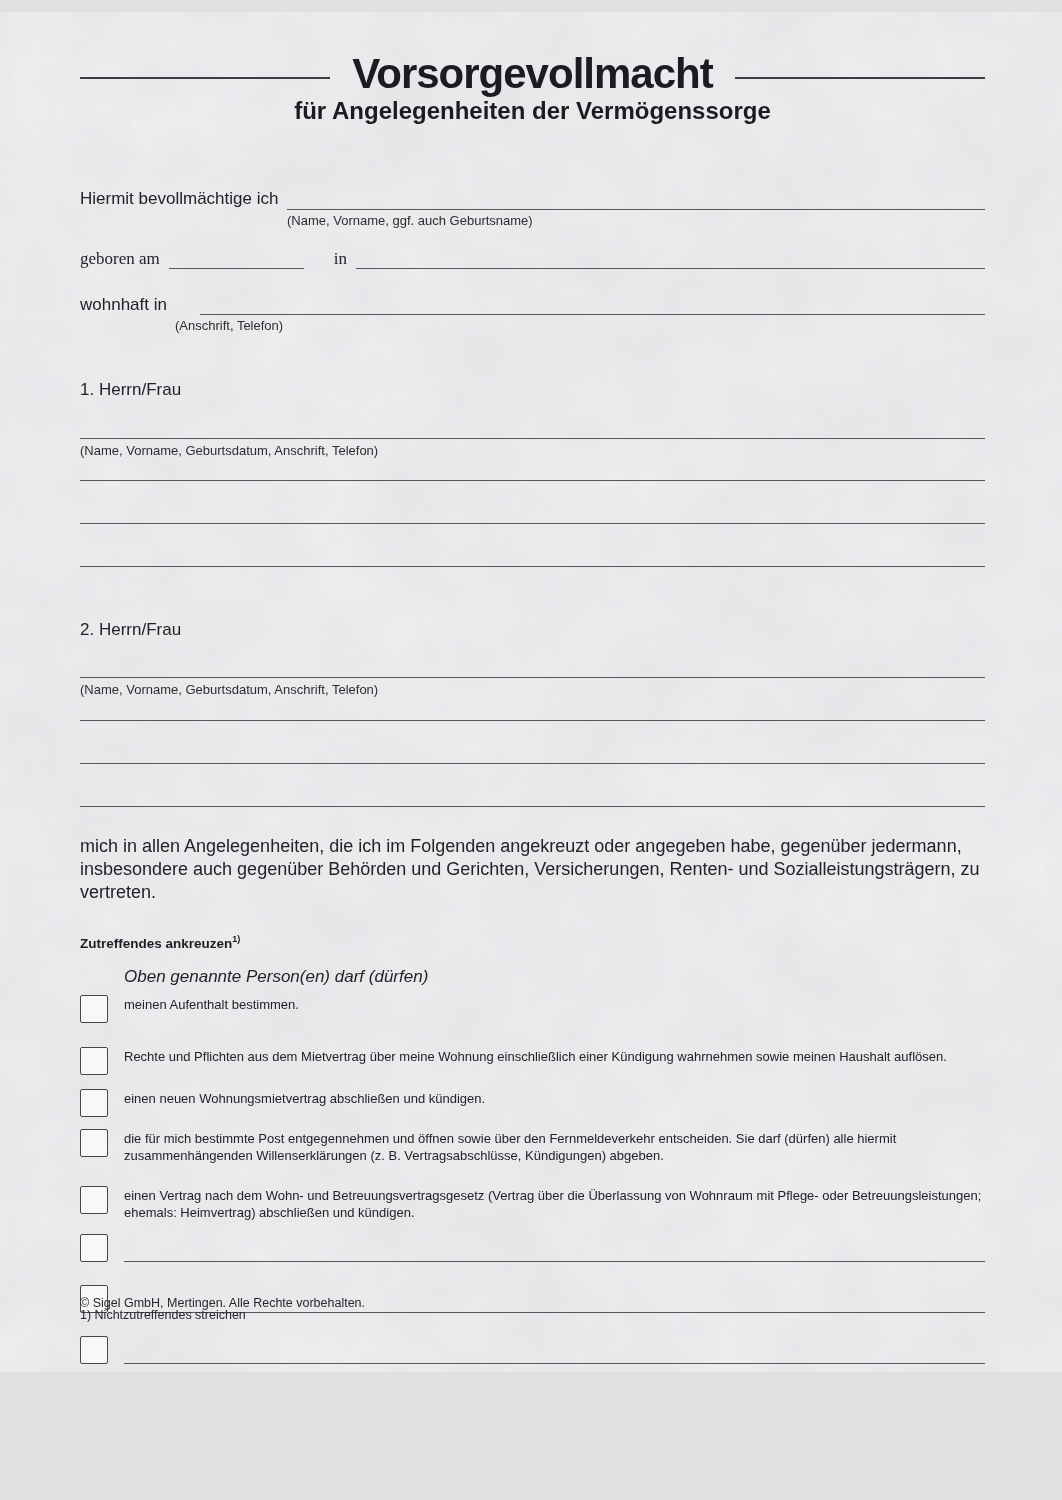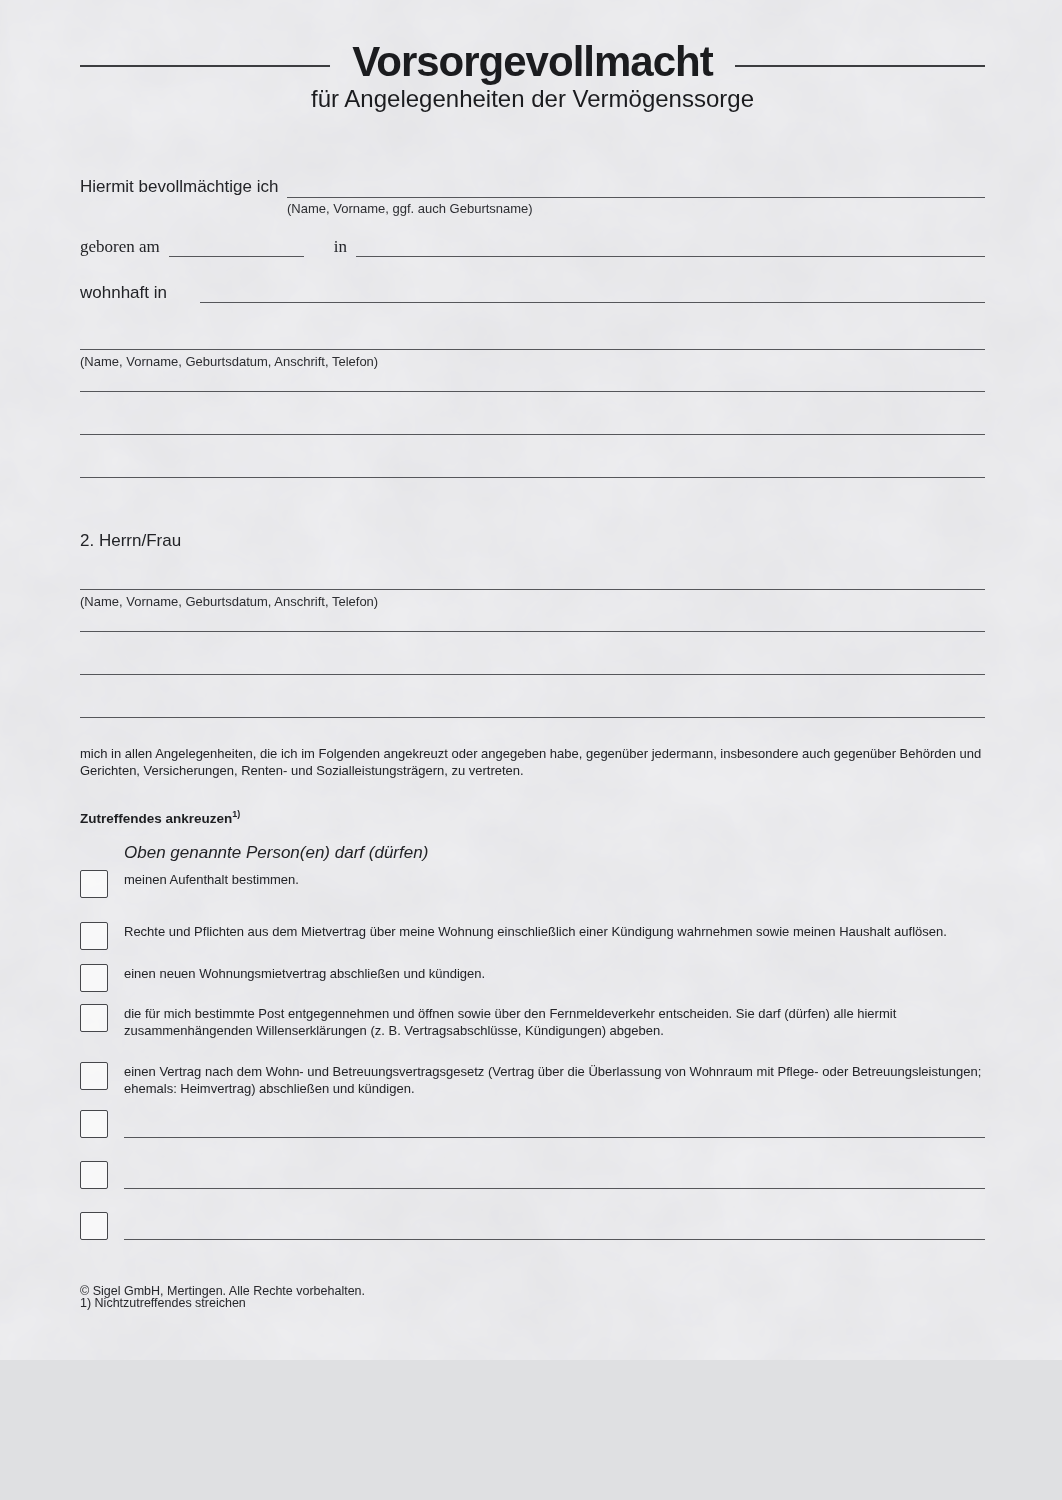--- a/index.html
+++ b/index.html
@@ -1,29 +1,29 @@
 <!DOCTYPE html>
 <html lang="de"><head>
 <meta charset="utf-8">
 <style>
   * { margin:0; padding:0; box-sizing:border-box; }
   html,body { background:#dfe0e2; }
   body { font-family:"Liberation Sans", sans-serif; color:#222327; }
   .page {
-    position:relative; width:1062px; height:1360px; margin:0 auto;
+    position:relative; width:1062px; height:1360px; margin:12px auto;
     background:#f9a8d4; overflow:hidden;
   }
   .texture { position:absolute; left:0; top:0; z-index:0; }
   .content { position:relative; z-index:1; padding:0 77px 0 80px; }
 
   
   .title-row { display:flex; align-items:center; gap:22px; margin-top:40px; }
   .flank { flex:1; border-top:2.2px solid #3c3d40; margin-top:8px; }
   h1 { font-size:42px; line-height:1.05; font-weight:bold; letter-spacing:-1px; color:#1b1c1f; white-space:nowrap; }
-  h2 { font-size:24px; line-height:1.1; font-weight:normal; text-align:center; color:#1b1c1f; margin-top:2px; }
+  h2 { font-size:24px; line-height:1.1; font-weight:bold; text-align:center; color:#1b1c1f; margin-top:2px; }
 
   
   .field-row { display:flex; align-items:center; font-size:17px; }
   .lbl { white-space:nowrap; line-height:1.25; }
   .fill { flex:1; border-bottom:1.2px solid #55565a; height:21px; margin-left:9px; font-size:16px; padding:0 4px; }
   .fill-born { flex:0 0 135px; }
   .lbl-in { margin-left:30px; }
   .hint { font-size:13px; color:#2c2d31; line-height:1.2; }
   .row-grant { margin-top:64px; }
   .hint-name { margin-top:3px; margin-left:207px; }
@@ -36,21 +36,21 @@
   .sec-label { font-size:17px; line-height:1.3; }
   .sec1 { margin-top:46px; }
   .sec2 { margin-top:52px; }
   .wline { border-bottom:1.2px solid #55565a; height:0; }
   .mt36 { margin-top:36px; }
   .mt22 { margin-top:22px; }
   .mt42 { margin-top:42px; }
   .mt4  { margin-top:4px; }
 
   
-  .auth-text { margin-top:28px; font-size:13px; line-height:1.28; }
+  .auth-text { margin-top:28px; font-size:18px; line-height:1.28; }
 
   
   .check-instruction { margin-top:30px; font-size:13.5px; font-weight:bold; color:#1d1e21; }
   .check-instruction sup { font-size:9px; }
   .check-intro { margin-top:16px; margin-left:44px; font-size:17px; line-height:1.25;font-style:italic; }
   .check-row { display:flex; gap:16px; align-items:flex-start; }
   .checkbox {
     flex:0 0 auto; width:28px; height:28px;
     border:1.6px solid #46474b; border-radius:2px;
     background:rgba(253,253,253,0.72);
@@ -105,22 +105,24 @@
       <span class="lbl">geboren am</span>
       <span class="fill fill-born"></span>
       <span class="lbl lbl-in">in</span>
       <span class="fill"></span>
     </div>
 
     <div class="field-row row-residence">
       <span class="lbl">wohnhaft in</span>
       <span class="fill"></span>
     </div>
+    <div class="hint hint-residence">(Anschrift, Telefon)</div>
 
     <section class="sec1">
+      <div class="sec-label">1. Herrn/Frau</div>
       <div class="wline mt36"></div>
       <div class="hint mt4">(Name, Vorname, Geburtsdatum, Anschrift, Telefon)</div>
       <div class="wline mt22"></div>
       <div class="wline mt42"></div>
       <div class="wline mt42"></div>
     </section>
 
     <section class="sec2">
       <div class="sec-label">2. Herrn/Frau</div>
       <div class="wline mt36"></div>

